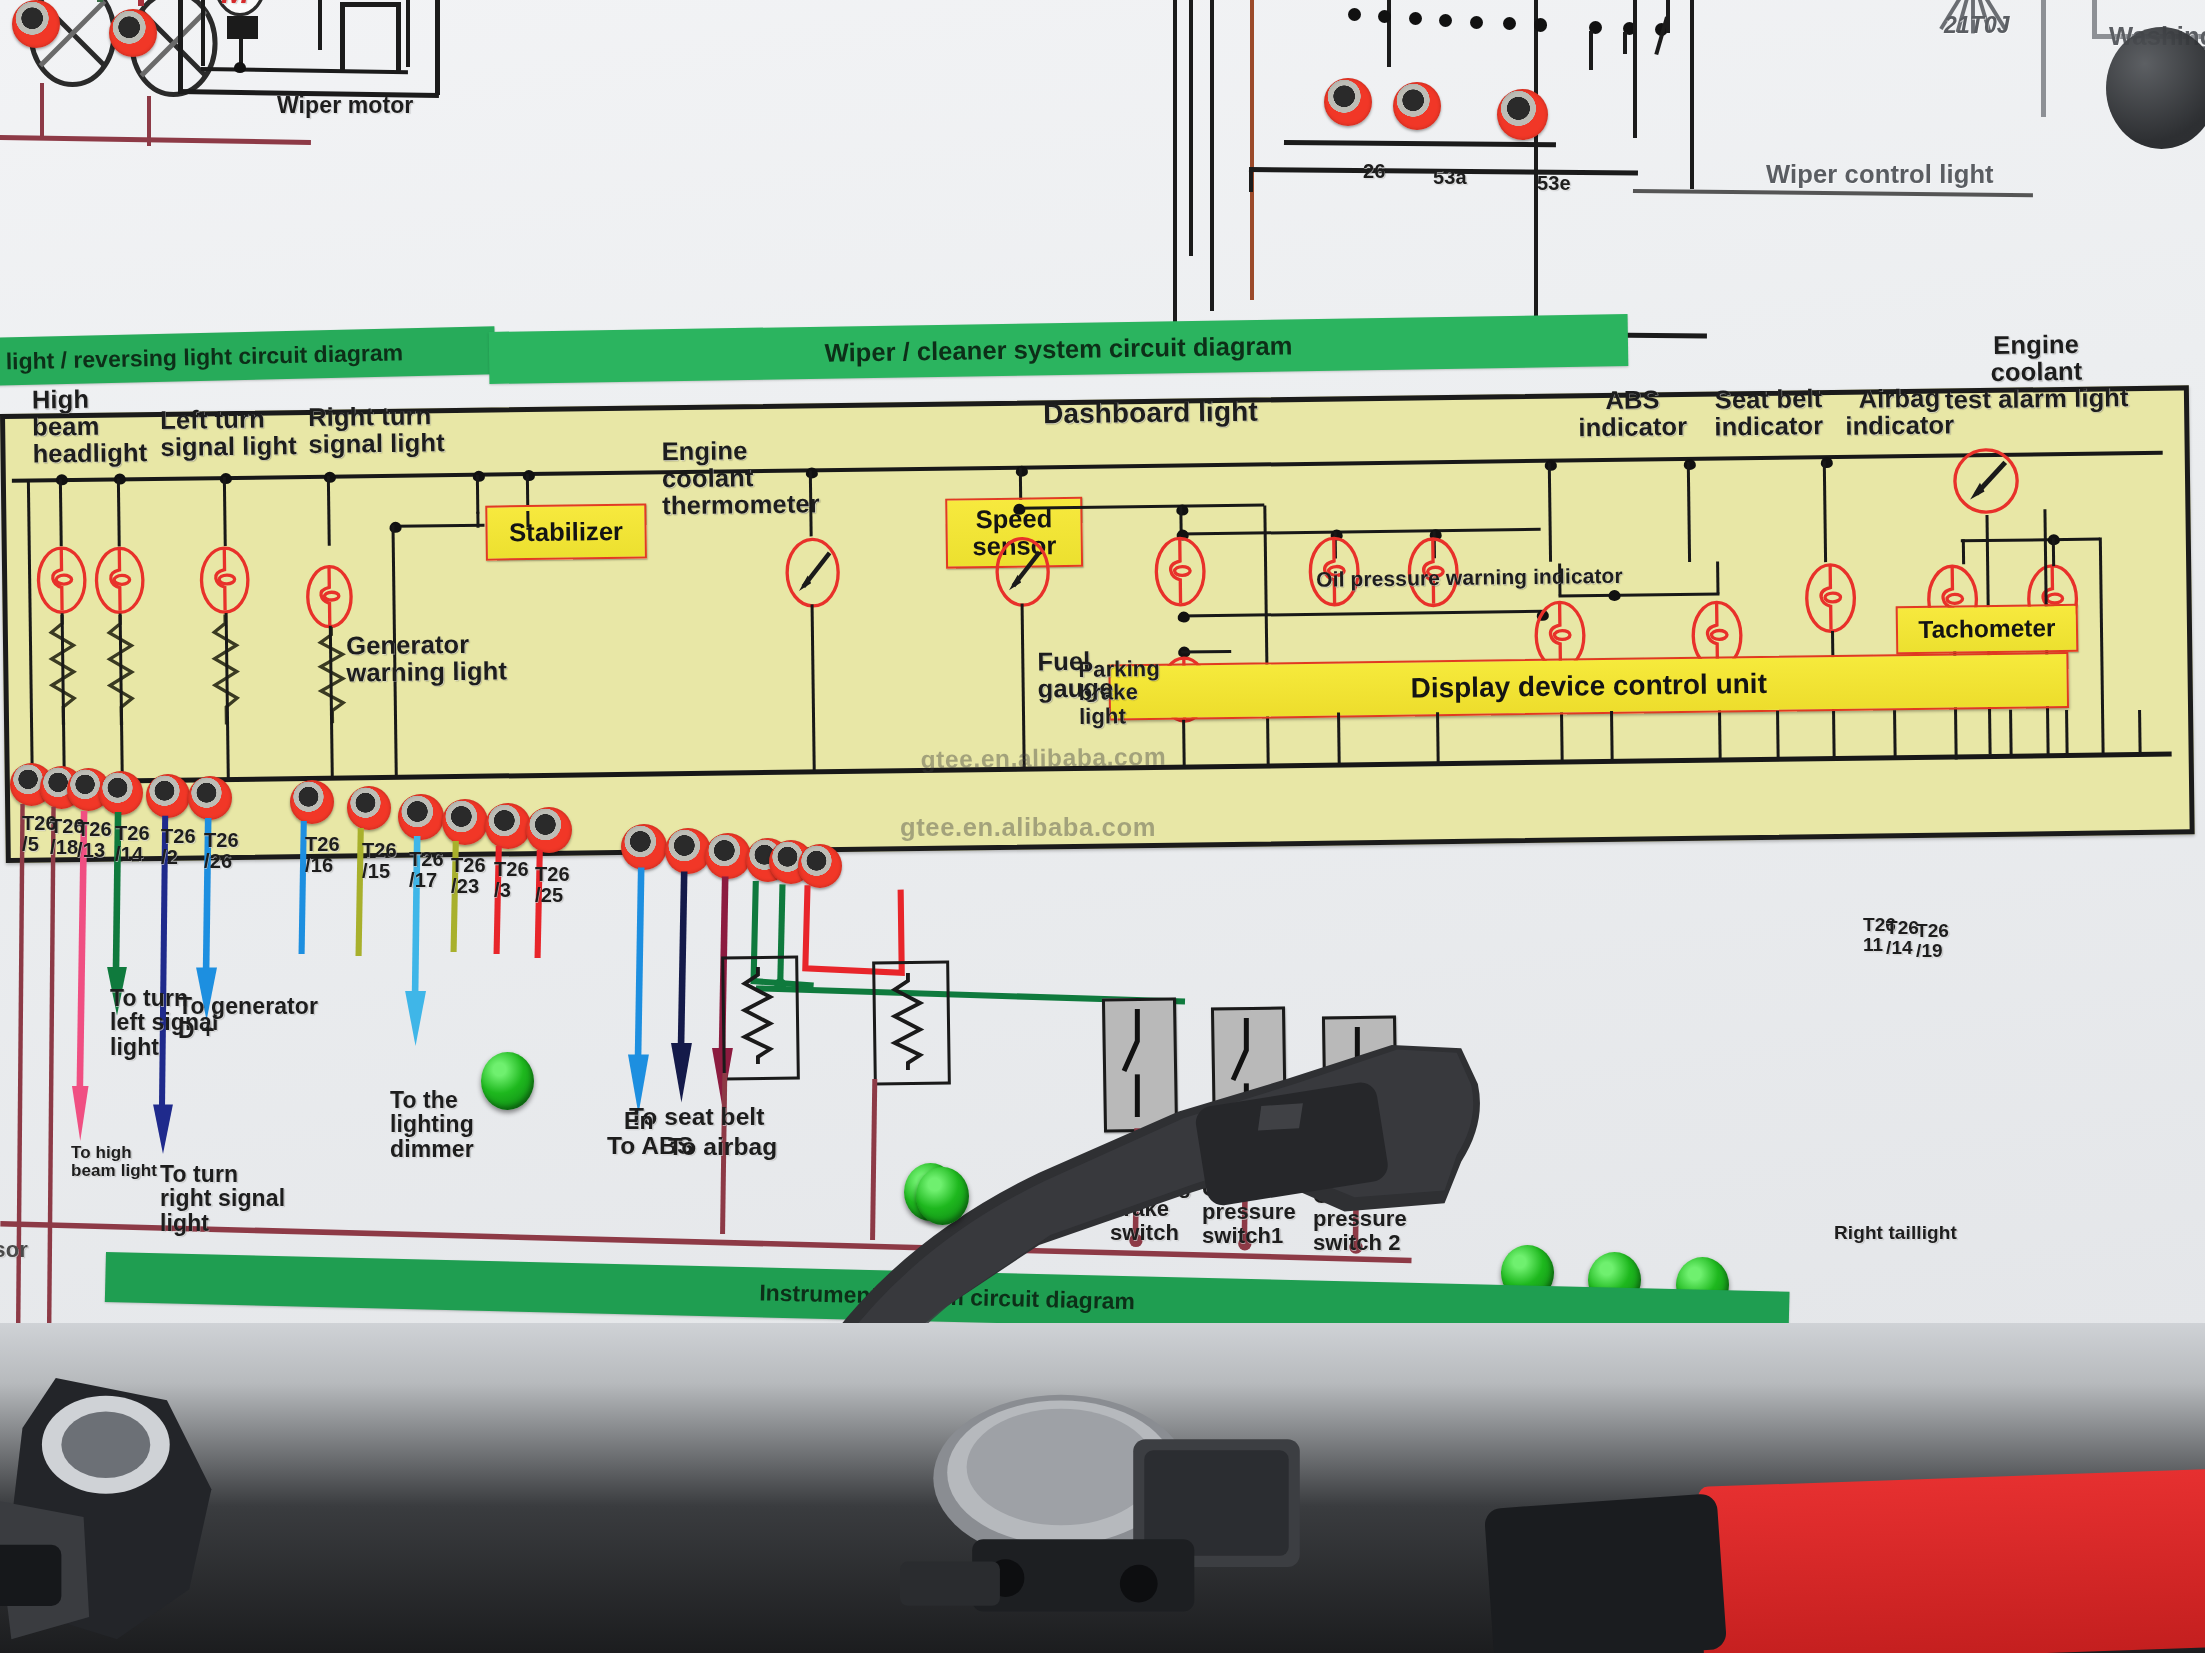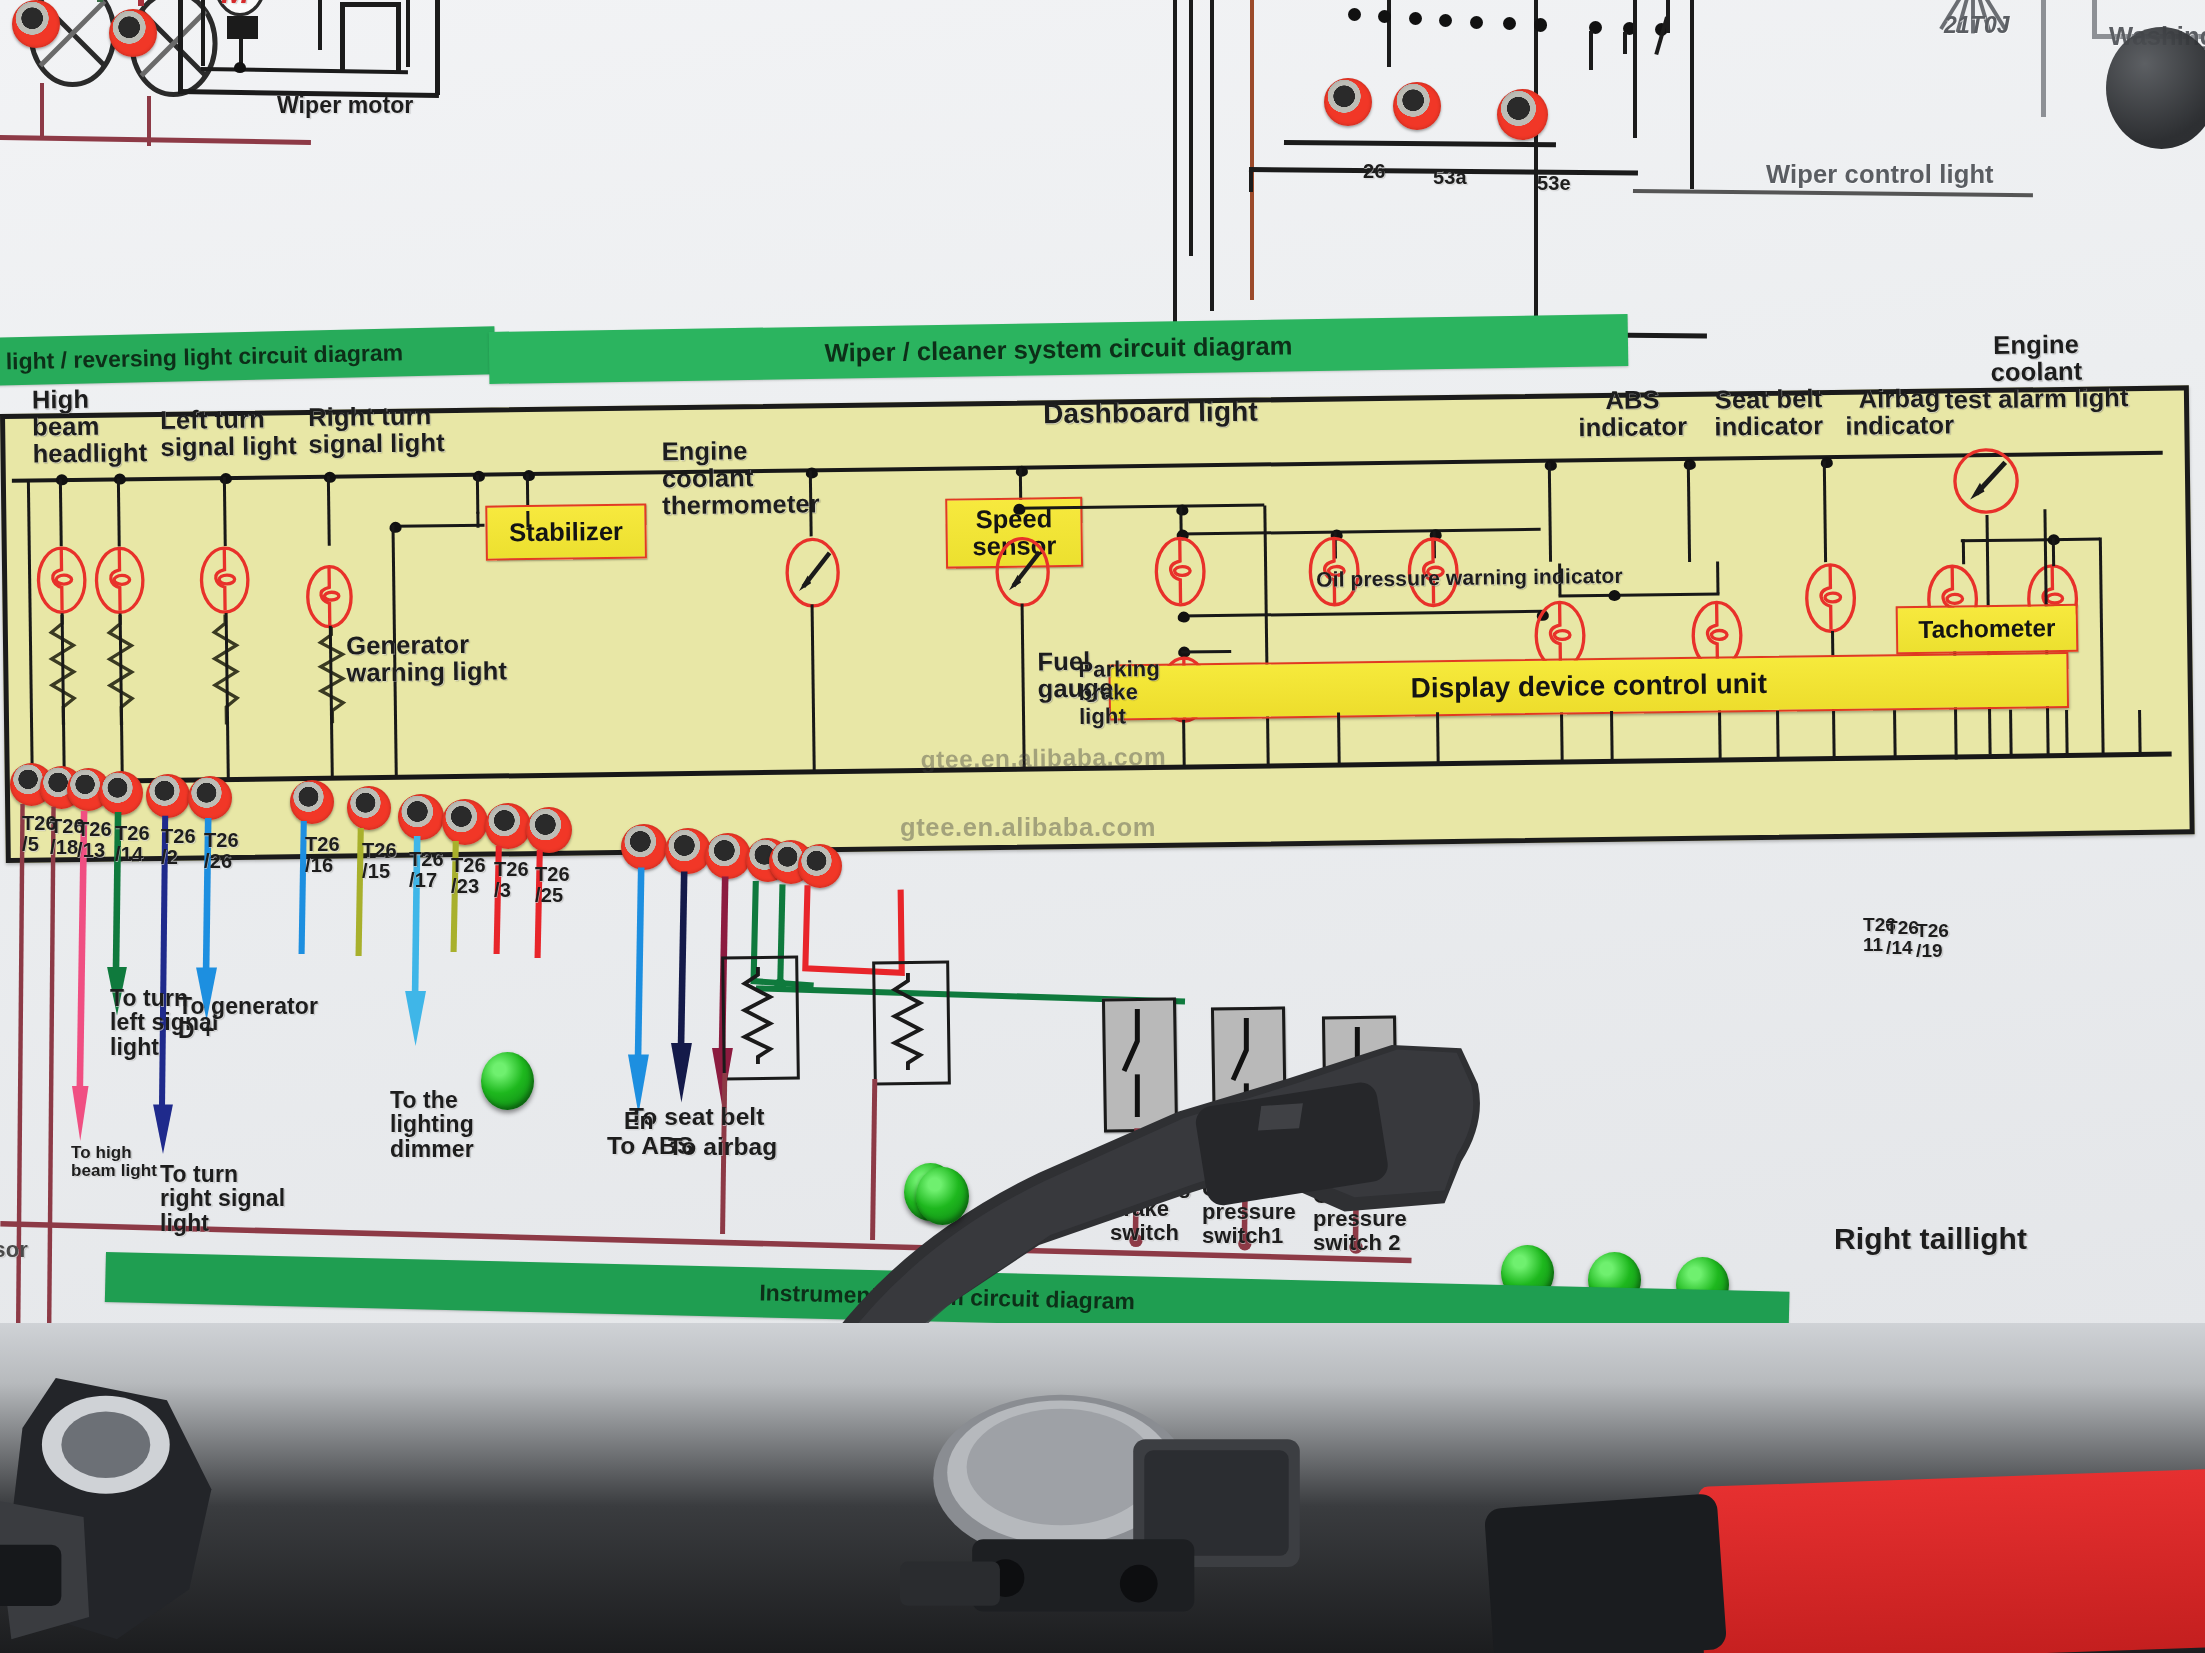--- a/index.html
+++ b/index.html
@@ -722,21 +722,21 @@
 brake
 switch</div>
   <div class="lbl" style="left:1202px;top:1177px;font-size:22px;">Oil
 pressure
 switch1</div>
   <div class="lbl" style="left:1313px;top:1184px;font-size:22px;">Oil
 pressure
 switch 2</div>
 
   <div class="lbl" style="left:624px;top:1109px;font-size:23px;">En</div>
-  <div class="lbl" style="left:1834px;top:1223px;font-size:30px;">Right taillight</div>
+  <div class="lbl" style="left:1834px;top:1223px;font-size:19px;">Right taillight</div>
   <div class="lbl" style="left:-6.7px;top:1238px;font-size:22px;color:#4a4a4a;">sor</div>
 
   <div class="led" style="left:481px;top:1052px;width:53px;height:58px;"></div>
   <div class="led" style="left:904px;top:1163px;width:53px;height:58px;"></div>
   <div class="led" style="left:1501px;top:1245px;width:53px;height:56px;"></div>
   <div class="led" style="left:1588px;top:1252px;width:53px;height:56px;"></div>
   <div class="led" style="left:1676px;top:1257px;width:53px;height:56px;"></div>
 
   <div class="greenbar dark" style="left:106px;top:1252px;width:1684px;height:50px;font-size:23px;transform:rotate(1.35deg);transform-origin:0 0;">Instrument system circuit diagram</div>
 

